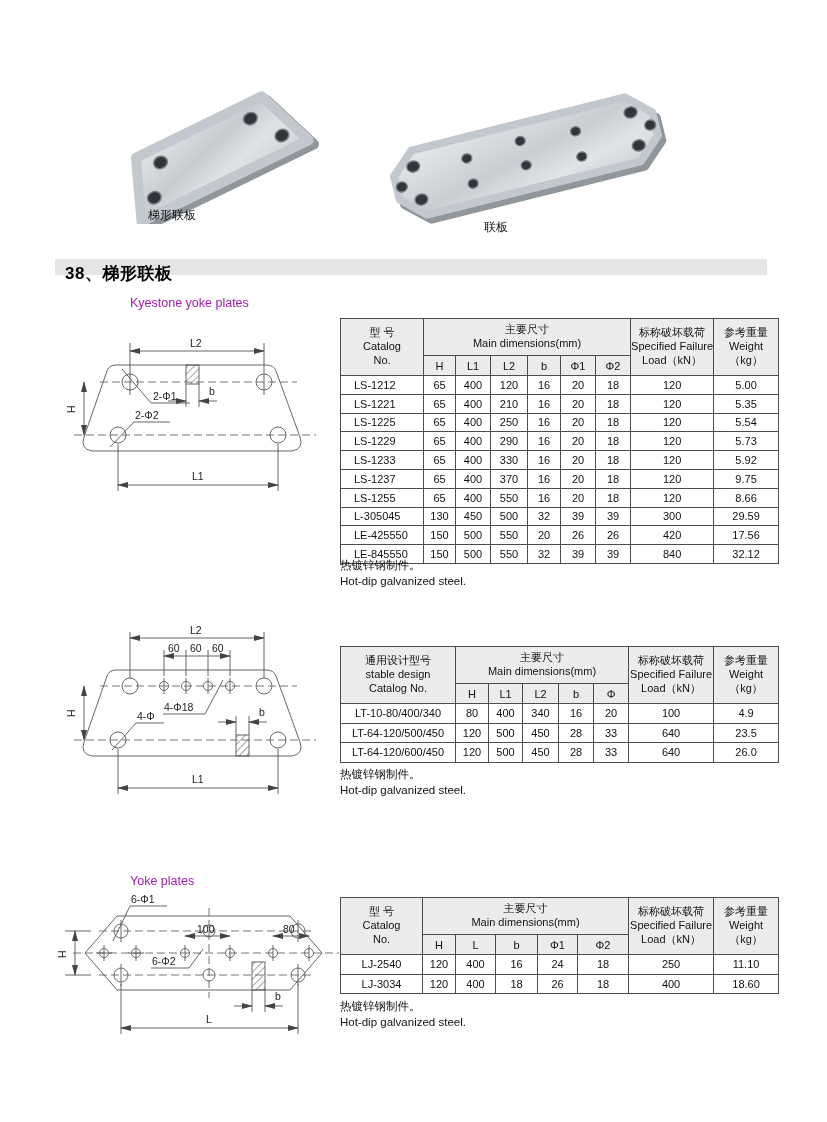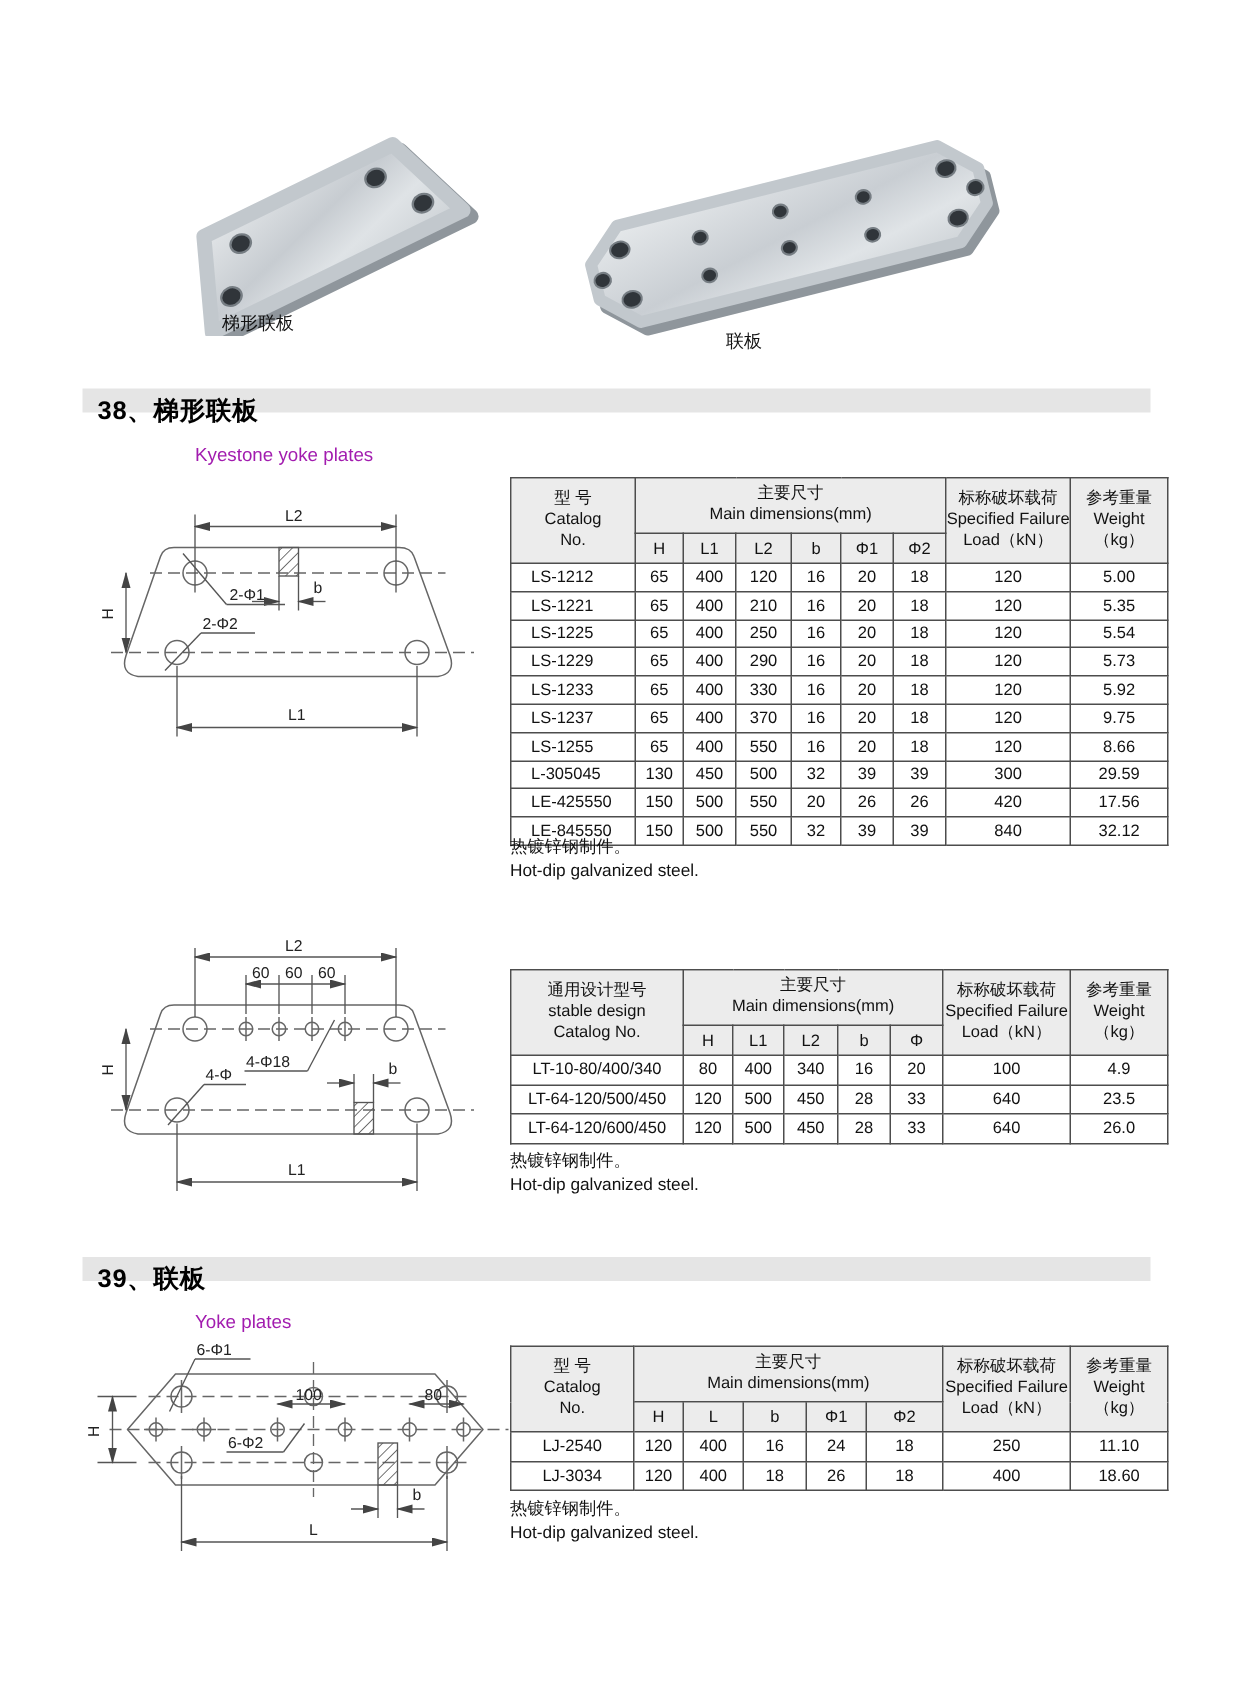--- a/index.html
+++ b/index.html
@@ -426,21 +426,20 @@
           <td>640</td>
           <td>26.0</td>
         </tr>
       </tbody>
   </table>
   <div class="abs note" style="left:340px;top:766px">
     <div>热镀锌钢制件。</div>
     <div>Hot-dip galvanized steel.</div>
   </div>
 
-  <div class="abs secbar" style="left:55px;top:838px;width:702px">39、联板</div>
   <div class="abs subtitle" style="left:130px;top:874px">Yoke plates</div>
 
   <svg class="abs" style="left:55px;top:886px" width="300" height="168" viewBox="0 0 300 168">
     <defs>
       <pattern id="h3" patternUnits="userSpaceOnUse" width="5" height="5" patternTransform="rotate(45)">
         <line x1="0" y1="0" x2="0" y2="5" stroke="#555" stroke-width="1.1"></line>
       </pattern>
       <marker id="aE3" markerWidth="11" markerHeight="8" refX="10" refY="3" orient="auto" markerUnits="userSpaceOnUse">
         <path d="M0,0 L11,3 L0,6 Z" fill="#444"></path>
         </marker>

